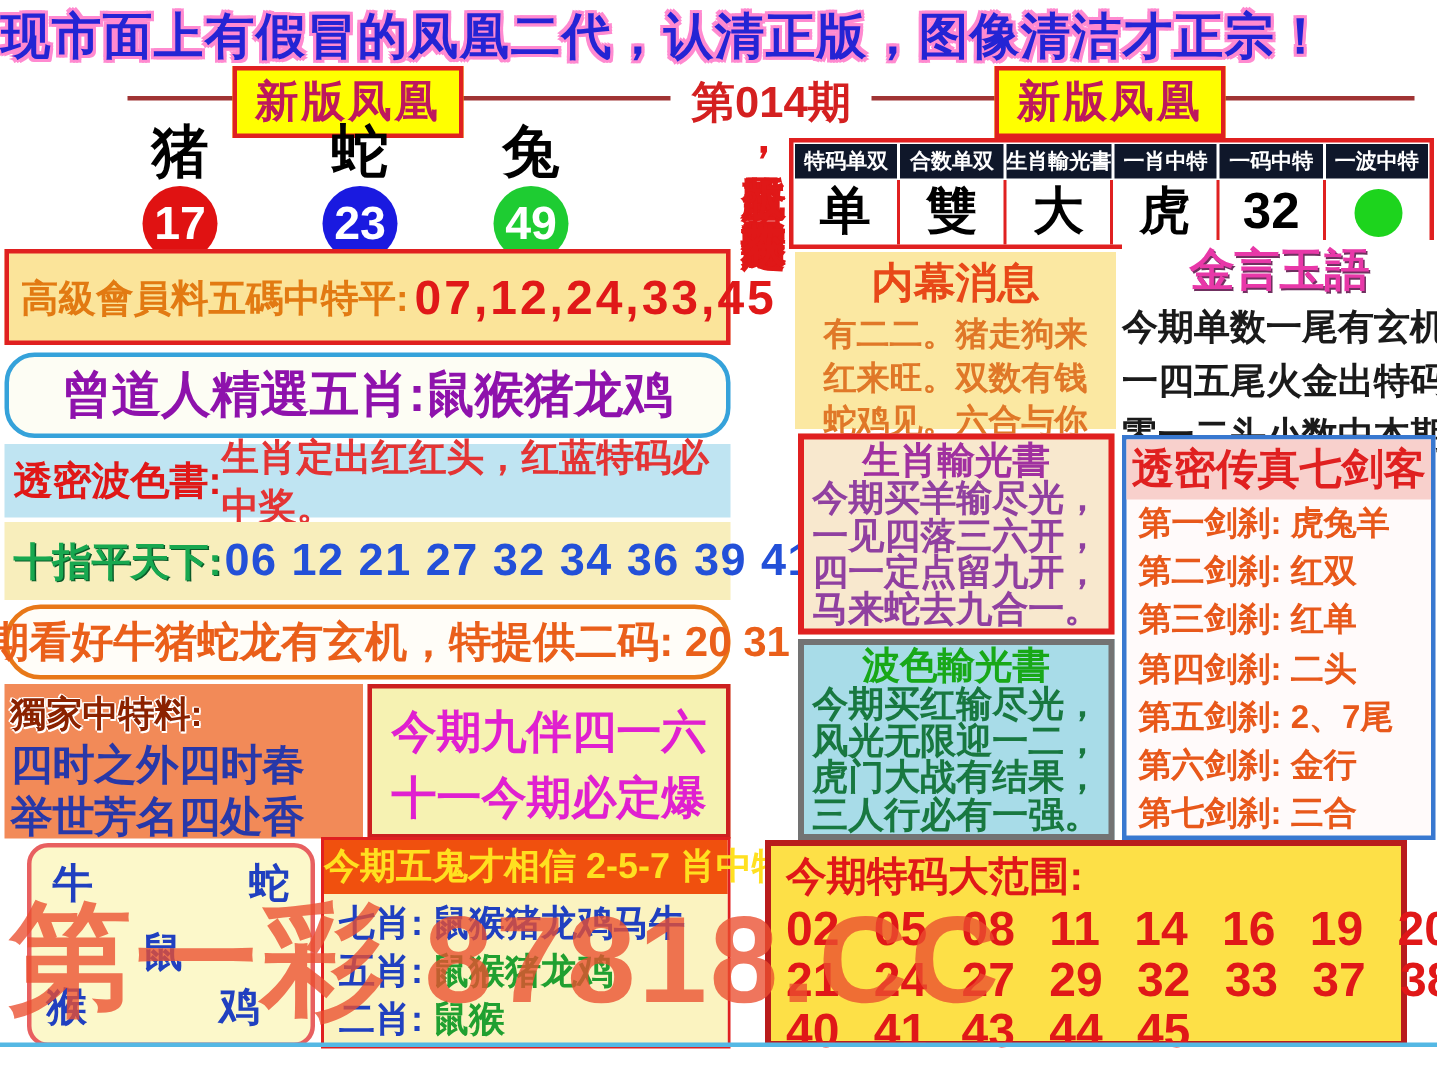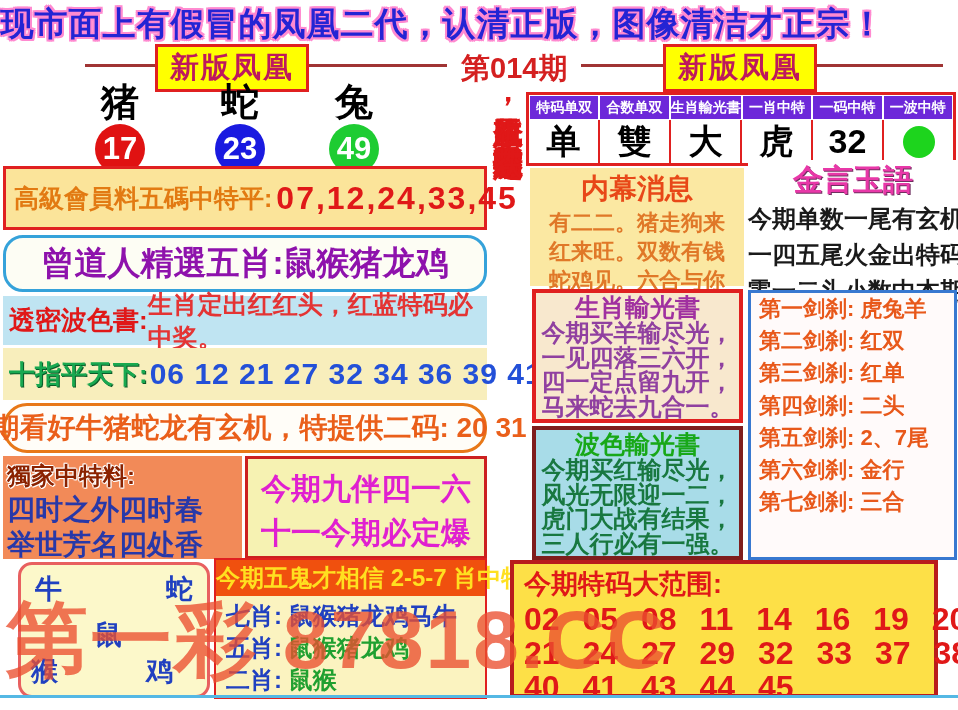--- a/index.html
+++ b/index.html
@@ -67,39 +67,39 @@
 
   
   .vslogan { position:absolute; left:486px; top:94px; height:612px; width:44px;
     writing-mode:vertical-rl; text-orientation:upright;
     color:#e01818; font-size:30px; font-weight:bold; line-height:44px; letter-spacing:0; }
 
   
   .rtable { position:absolute; left:526px; top:92px; width:430px; height:74px;
     border:3px solid #e02020; background:#fff; }
   .rtable .hrow { display:flex; height:25px; }
-  .rtable .hcell { flex:1; background:#6d28d9; margin:1px; color:#fff; font-size:14px;
+  .rtable .hcell { flex:1; background:#0f172a; margin:1px; color:#fff; font-size:14px;
     font-weight:bold; text-align:center; line-height:23px; white-space:nowrap; }
   .rtable .vrow { display:flex; height:43px; }
   .rtable .vcell { flex:1; border-right:2px solid #e02020; color:#000; font-size:34px;
     font-weight:bold; text-align:center; line-height:43px; display:flex; align-items:center; justify-content:center; }
   .rtable .vcell:last-child { border-right:none; }
   .wave-dot { display:inline-block; width:32px; height:32px; border-radius:50%; }
 
   
   .insider { position:absolute; left:530px; top:168px; width:214px; height:118px; background:#fbe8a2;
     text-align:center; padding-top:2px; }
   .insider .tit { color:#e84818; font-size:28px; font-weight:bold; }
   .insider .ln { color:#e07828; font-size:22px; font-weight:bold; line-height:29px; white-space:nowrap; }
   .zlose { position:absolute; left:532px; top:289px; width:211px; height:134px; background:#f8e8ce;
     border:4px solid #e02020; text-align:center; }
   .zlose .tit { color:#a030a0; font-size:25px; font-weight:bold; line-height:28px; }
   .zlose .ln { color:#9040a0; font-size:24px; font-weight:bold; line-height:24.5px; white-space:nowrap; }
   .wlose { position:absolute; left:532px; top:426px; width:211px; height:134px; background:#a8dce8;
-    border:4px solid #7f1d1d; text-align:center; }
+    border:4px solid #737373; text-align:center; }
   .wlose .tit { color:#18a818; font-size:25px; font-weight:bold; line-height:28px; }
   .wlose .ln { color:#187840; font-size:24px; font-weight:bold; line-height:24.5px; white-space:nowrap; }
 
   
   .golden { position:absolute; left:748px; top:160px; width:210px; height:128px; background:#fff; text-align:center; }
   .golden .tit { color:#e838a8; font-size:30px; font-weight:bold; text-shadow:1px 1px 0 #703060; }
   .golden .ln { color:#1a1a1a; font-size:24px; font-weight:bold; line-height:36px; white-space:nowrap; }
   .swords { position:absolute; left:748px; top:290px; width:209px; height:270px; border:3px solid #3878d0; background:#fffafa; }
   .swords .head { background:#f8d0cc; color:#e02020; font-size:28px; font-weight:bold;
     text-align:center; height:40px; line-height:40px; white-space:nowrap; }
@@ -239,20 +239,21 @@
   </div>
 
   <div class="golden">
     <div class="tit">金言玉語</div>
     <div class="ln">今期单数一尾有玄机</div>
     <div class="ln">一四五尾火金出特码</div>
     <div class="ln">零一二头小数中本期</div>
   </div>
 
   <div class="swords">
+    <div class="head">透密传真七剑客</div>
     <div class="srow"><span>第一剑刹:</span> <span>虎兔羊</span></div>
     <div class="srow"><span>第二剑刹:</span> <span>红双</span></div>
     <div class="srow"><span>第三剑刹:</span> <span>红单</span></div>
     <div class="srow"><span>第四剑刹:</span> <span>二头</span></div>
     <div class="srow"><span>第五剑刹:</span> <span>2、7尾</span></div>
     <div class="srow"><span>第六剑刹:</span> <span>金行</span></div>
     <div class="srow"><span>第七剑刹:</span> <span>三合</span></div>
   </div>
 
   <div class="range">

